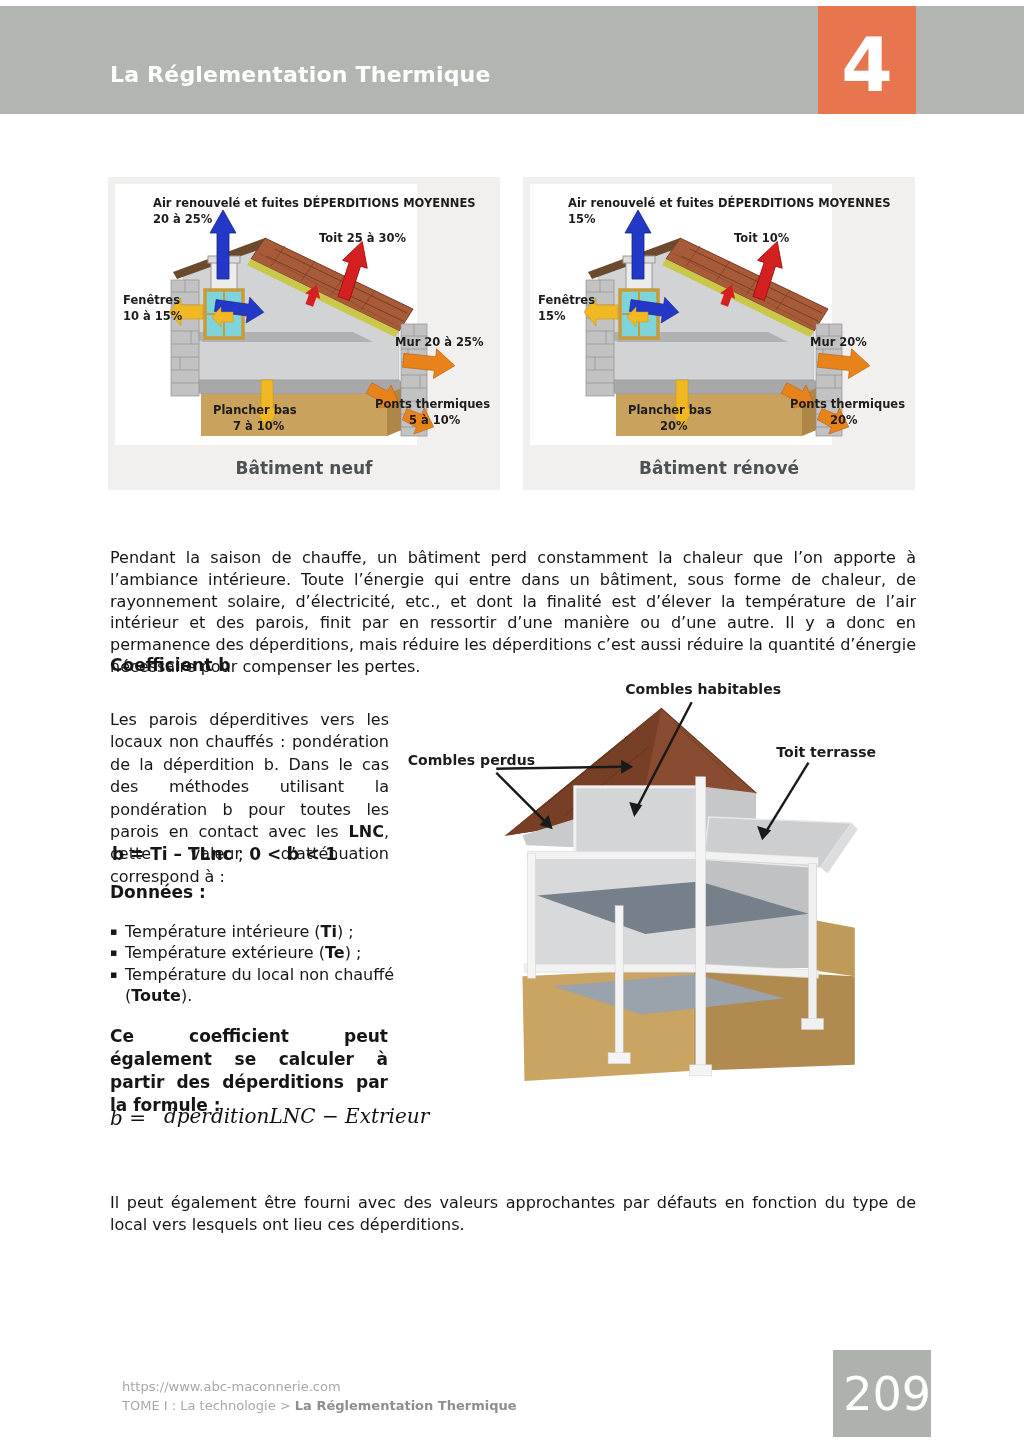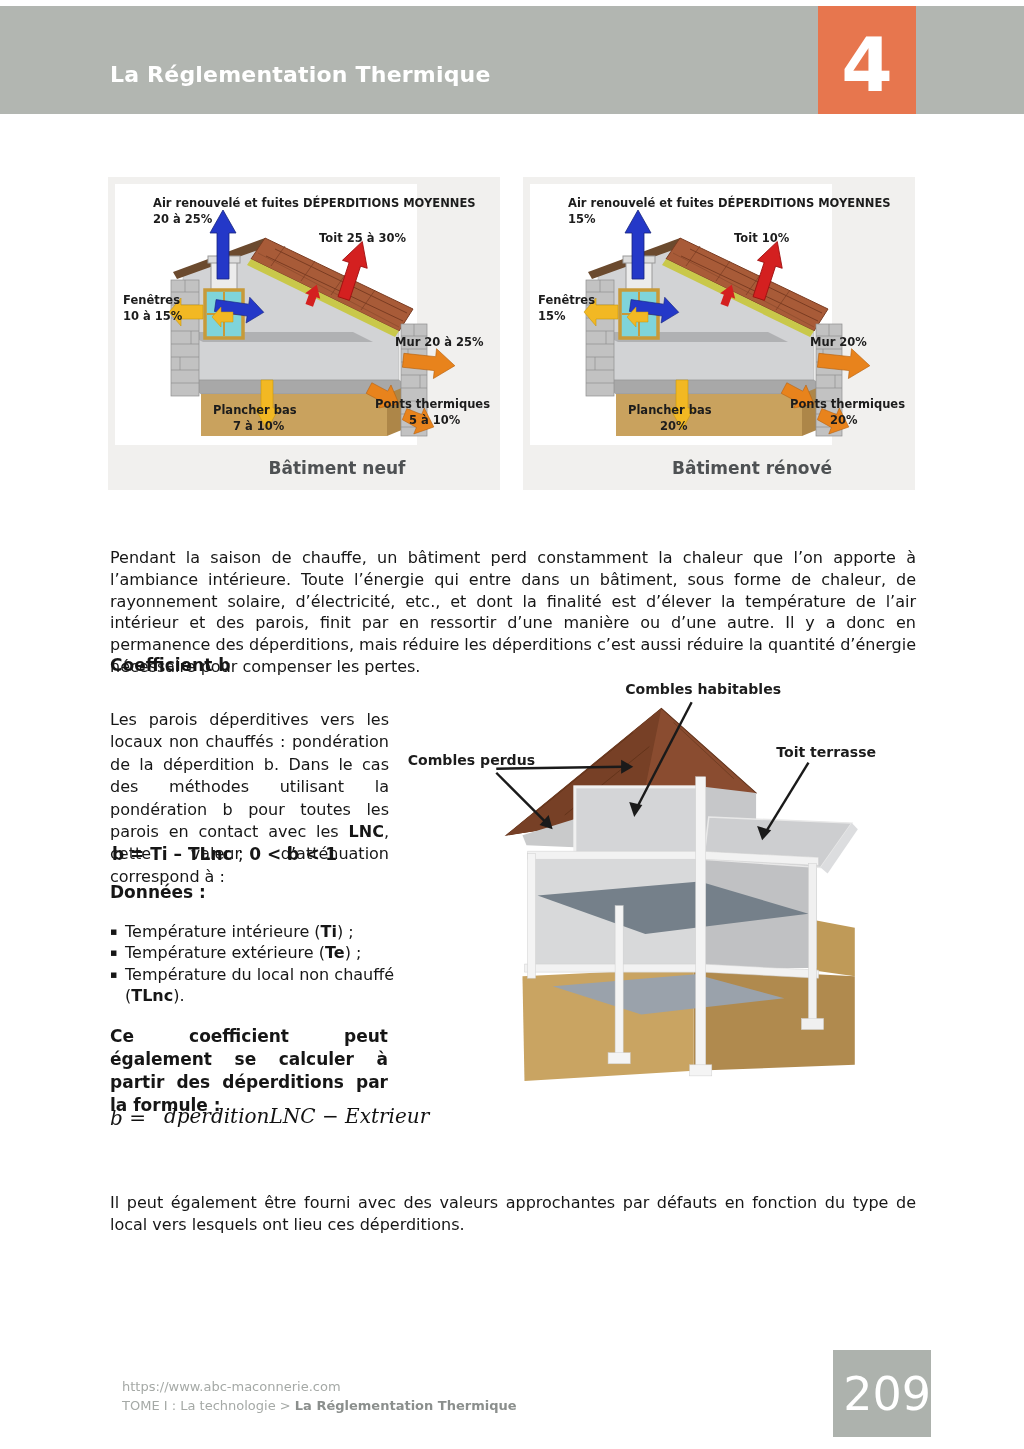--- a/index.html
+++ b/index.html
@@ -12,21 +12,21 @@
   .page-title{position:absolute;left:110px;top:62px;font-size:22px;font-weight:bold;color:#ffffff;letter-spacing:.2px;}
   .chapter-box{position:absolute;left:818px;top:6px;width:98px;height:108px;background:#e7764e;
     display:flex;align-items:center;justify-content:center;}
   .chapter-box span{font-size:74px;font-weight:bold;color:#fff;line-height:1;margin-top:10px;}
   
   .fig{position:absolute;top:177px;width:392px;height:313px;background:#f1f0ee;}
   .fig.left{left:108px;} .fig.right{left:523px;}
   .fig-canvas{position:absolute;left:7px;top:7px;width:302px;height:261px;background:#ffffff;}
   .fig-canvas svg{display:block;width:378px;height:261px;}
   .fig-caption{position:absolute;left:0;bottom:0;width:100%;height:45px;display:flex;align-items:center;justify-content:center;
-    font-size:17px;font-weight:bold;color:#4e5153;padding-left:33px;}
+    font-size:17px;font-weight:bold;color:#4e5153;}
   svg text{font-family:"DejaVu Sans",sans-serif;font-weight:bold;fill:#1c1c1c;}
   .fl{font-size:11.5px;}
   .hl{font-size:14px;}
   
   .para{position:absolute;text-align:justify;font-size:16px;line-height:21.8px;}
   #intro{left:110px;top:531px;width:806px;}
   .h-sec{position:absolute;font-size:17px;font-weight:bold;}
   #coef-h{left:110px;top:655px;}
   #coef-p{left:110px;top:693px;width:279px;line-height:22.4px;}
   #coef-f{position:absolute;left:112px;top:844px;font-size:17px;}
@@ -189,21 +189,21 @@
   <div class="row">
     <span class="blt">▪</span>
     <span><span>Température intérieure (</span><b>Ti</b><span>) ;</span></span>
   </div>
   <div class="row">
     <span class="blt">▪</span>
     <span><span>Température extérieure (</span><b>Te</b><span>) ;</span></span>
   </div>
   <div class="row">
     <span class="blt">▪</span>
-    <span><span>Température du local non chauffé (</span><b>TLnc</b><span>).</span></span>
+    <span><span>Température du local non chauffé (</span><b>Toute</b><span>).</span></span>
   </div>
 </div>
 
 <p class="para" id="calc-note">Ce coefficient peut également se calculer à partir des déperditions par la formule :</p>
 
 <div id="house-fig">
   <svg viewBox="0 0 535 425">
 
     <polygon points="290,300 450,308 450,396 290,402" fill="#b08a4e"></polygon>
     <polygon points="120,308 290,300 290,402 122,412" fill="#c9a462"></polygon>

